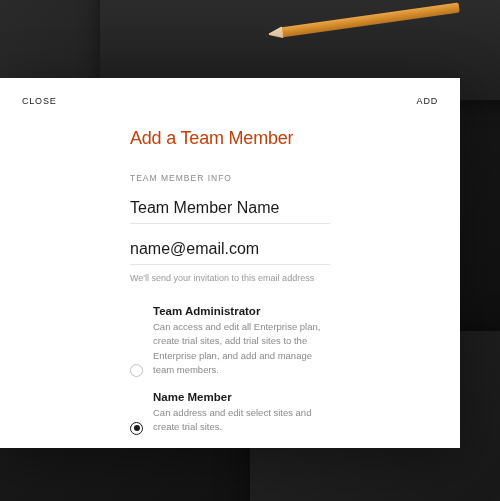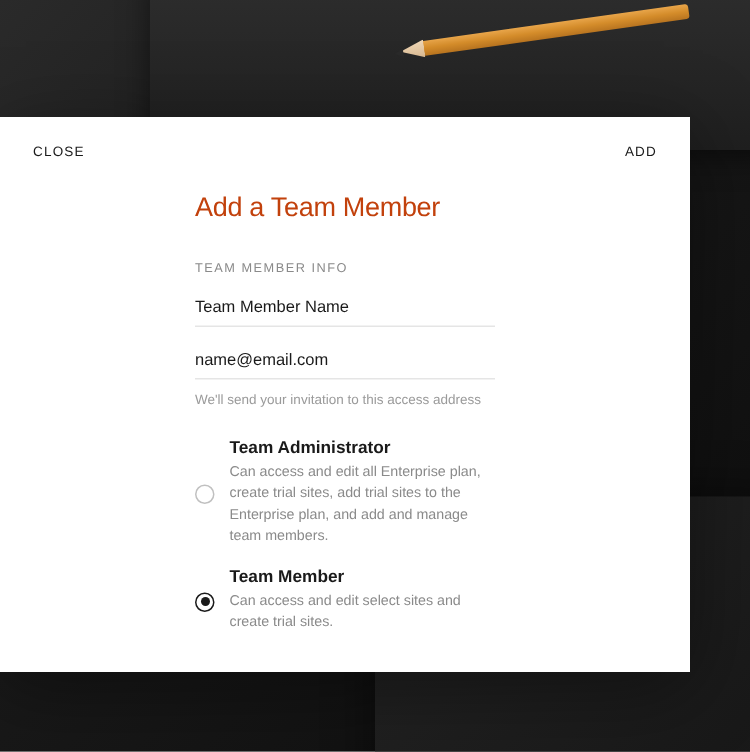--- a/index.html
+++ b/index.html
@@ -123,39 +123,39 @@
       letter-spacing: 1px;
       color: #8a8a8a;
       text-transform: uppercase;
       margin-bottom: 10px;
     }
     .input-field {
       width: 100%;
       border: none;
       border-bottom: 1px solid #e5e5e5;
       padding: 6px 0;
-      font-size: 11px;
+      font-size: 16px;
       color: #1a1a1a;
       font-family: inherit;
       outline: none;
       margin-bottom: 10px;
       background: transparent;
     }
     .input-field::placeholder {
       color: #1a1a1a;
     }
     .helper-text {
       font-size: 9px;
       color: #9a9a9a;
       margin-top: -2px;
       margin-bottom: 22px;
     }
     .role-option {
       display: flex;
-      align-items: center;
+      align-items: flex-end;
       gap: 10px;
       margin-bottom: 14px;
       cursor: pointer;
     }
     .radio {
       width: 13px;
       height: 13px;
       border: 1px solid #c0c0c0;
       border-radius: 50%;
       flex-shrink: 0;
@@ -207,33 +207,33 @@
   </div>
   <div class="modal-body">
     <h1 class="modal-title">Add a Team Member</h1>
 
     <div class="section-label">TEAM MEMBER INFO</div>
 
     <input type="text" class="input-field" placeholder="Team Member Name" style="">
 
     <input type="text" class="input-field" placeholder="name@email.com" style="">
 
-    <div class="helper-text">We'll send your invitation to this access address</div>
+    <div class="helper-text">We'll send your invitation to this email address</div>
 
 
     <div class="role-option">
       <div class="radio"></div>
       <div class="role-text">
         <div class="role-title">Team Administrator</div>
         <div class="role-desc">Can access and edit all Enterprise plan, create trial sites, add trial sites to the Enterprise plan, and add and manage team members.</div>
       </div>
     </div>
 
     <div class="role-option">
       <div class="radio selected"></div>
       <div class="role-text">
-        <div class="role-title">Team Member</div>
-        <div class="role-desc">Can access and edit select sites and create trial sites.</div>
+        <div class="role-title">Name Member</div>
+        <div class="role-desc">Can address and edit select sites and create trial sites.</div>
       </div>
     </div>
 
   </div>
 </div>
 
 </body></html>

